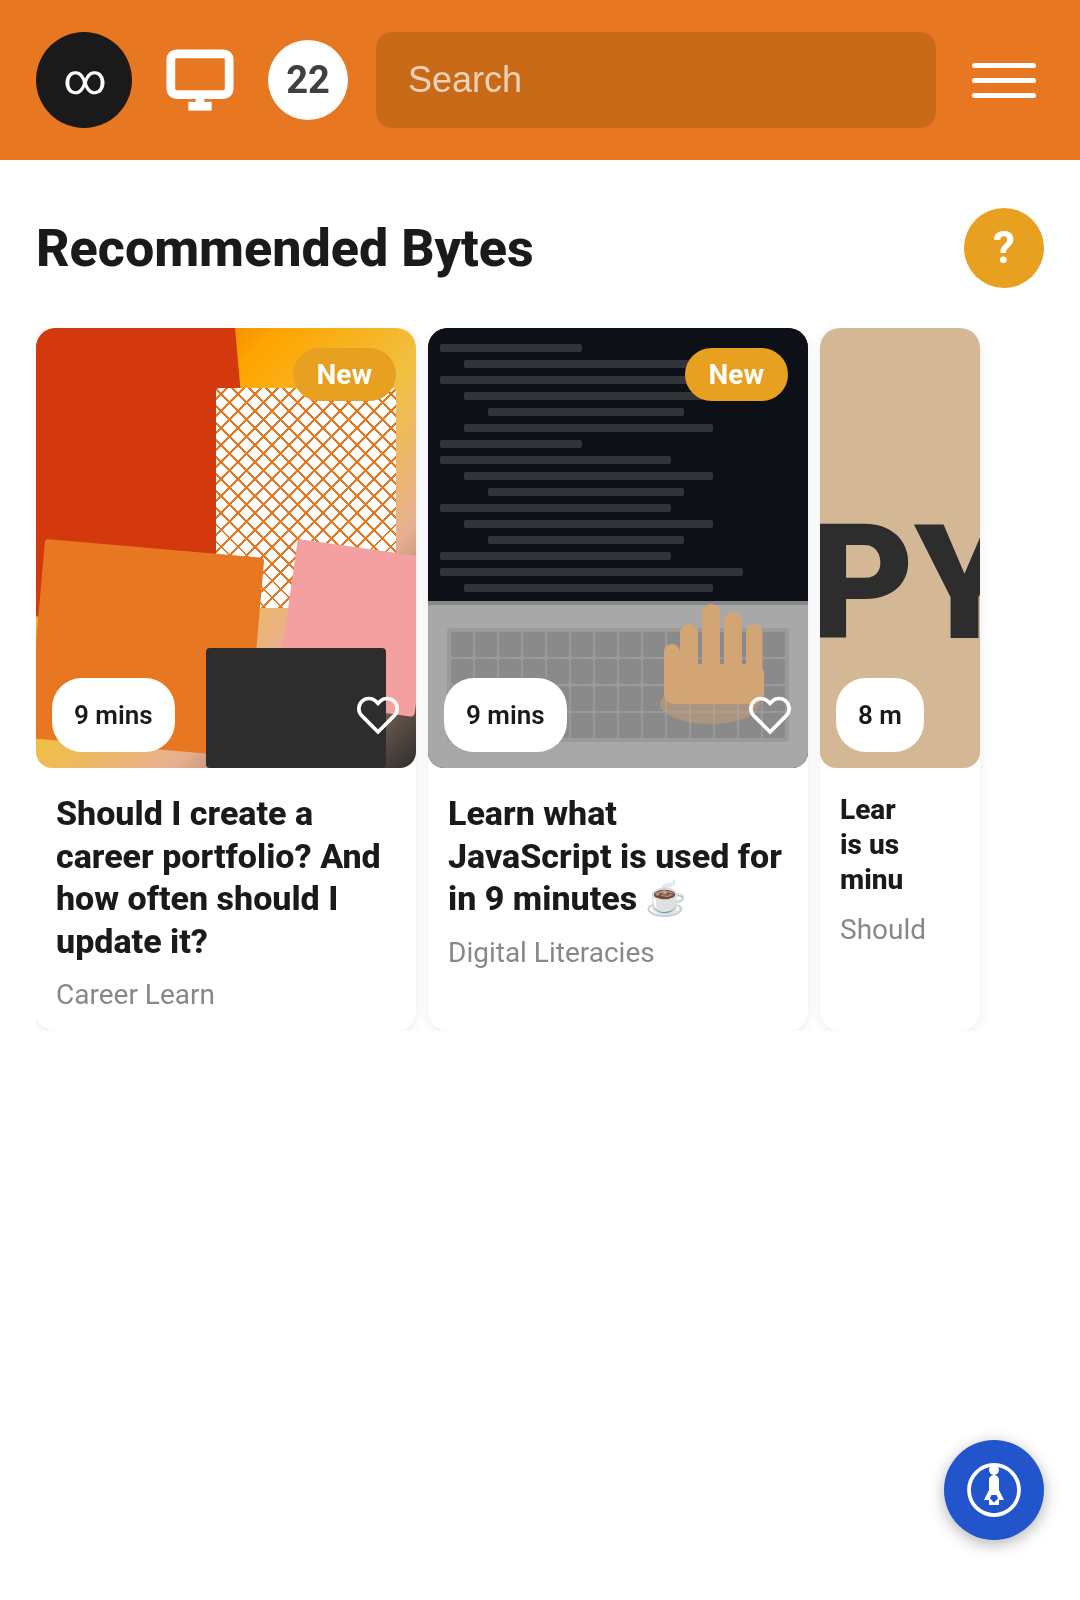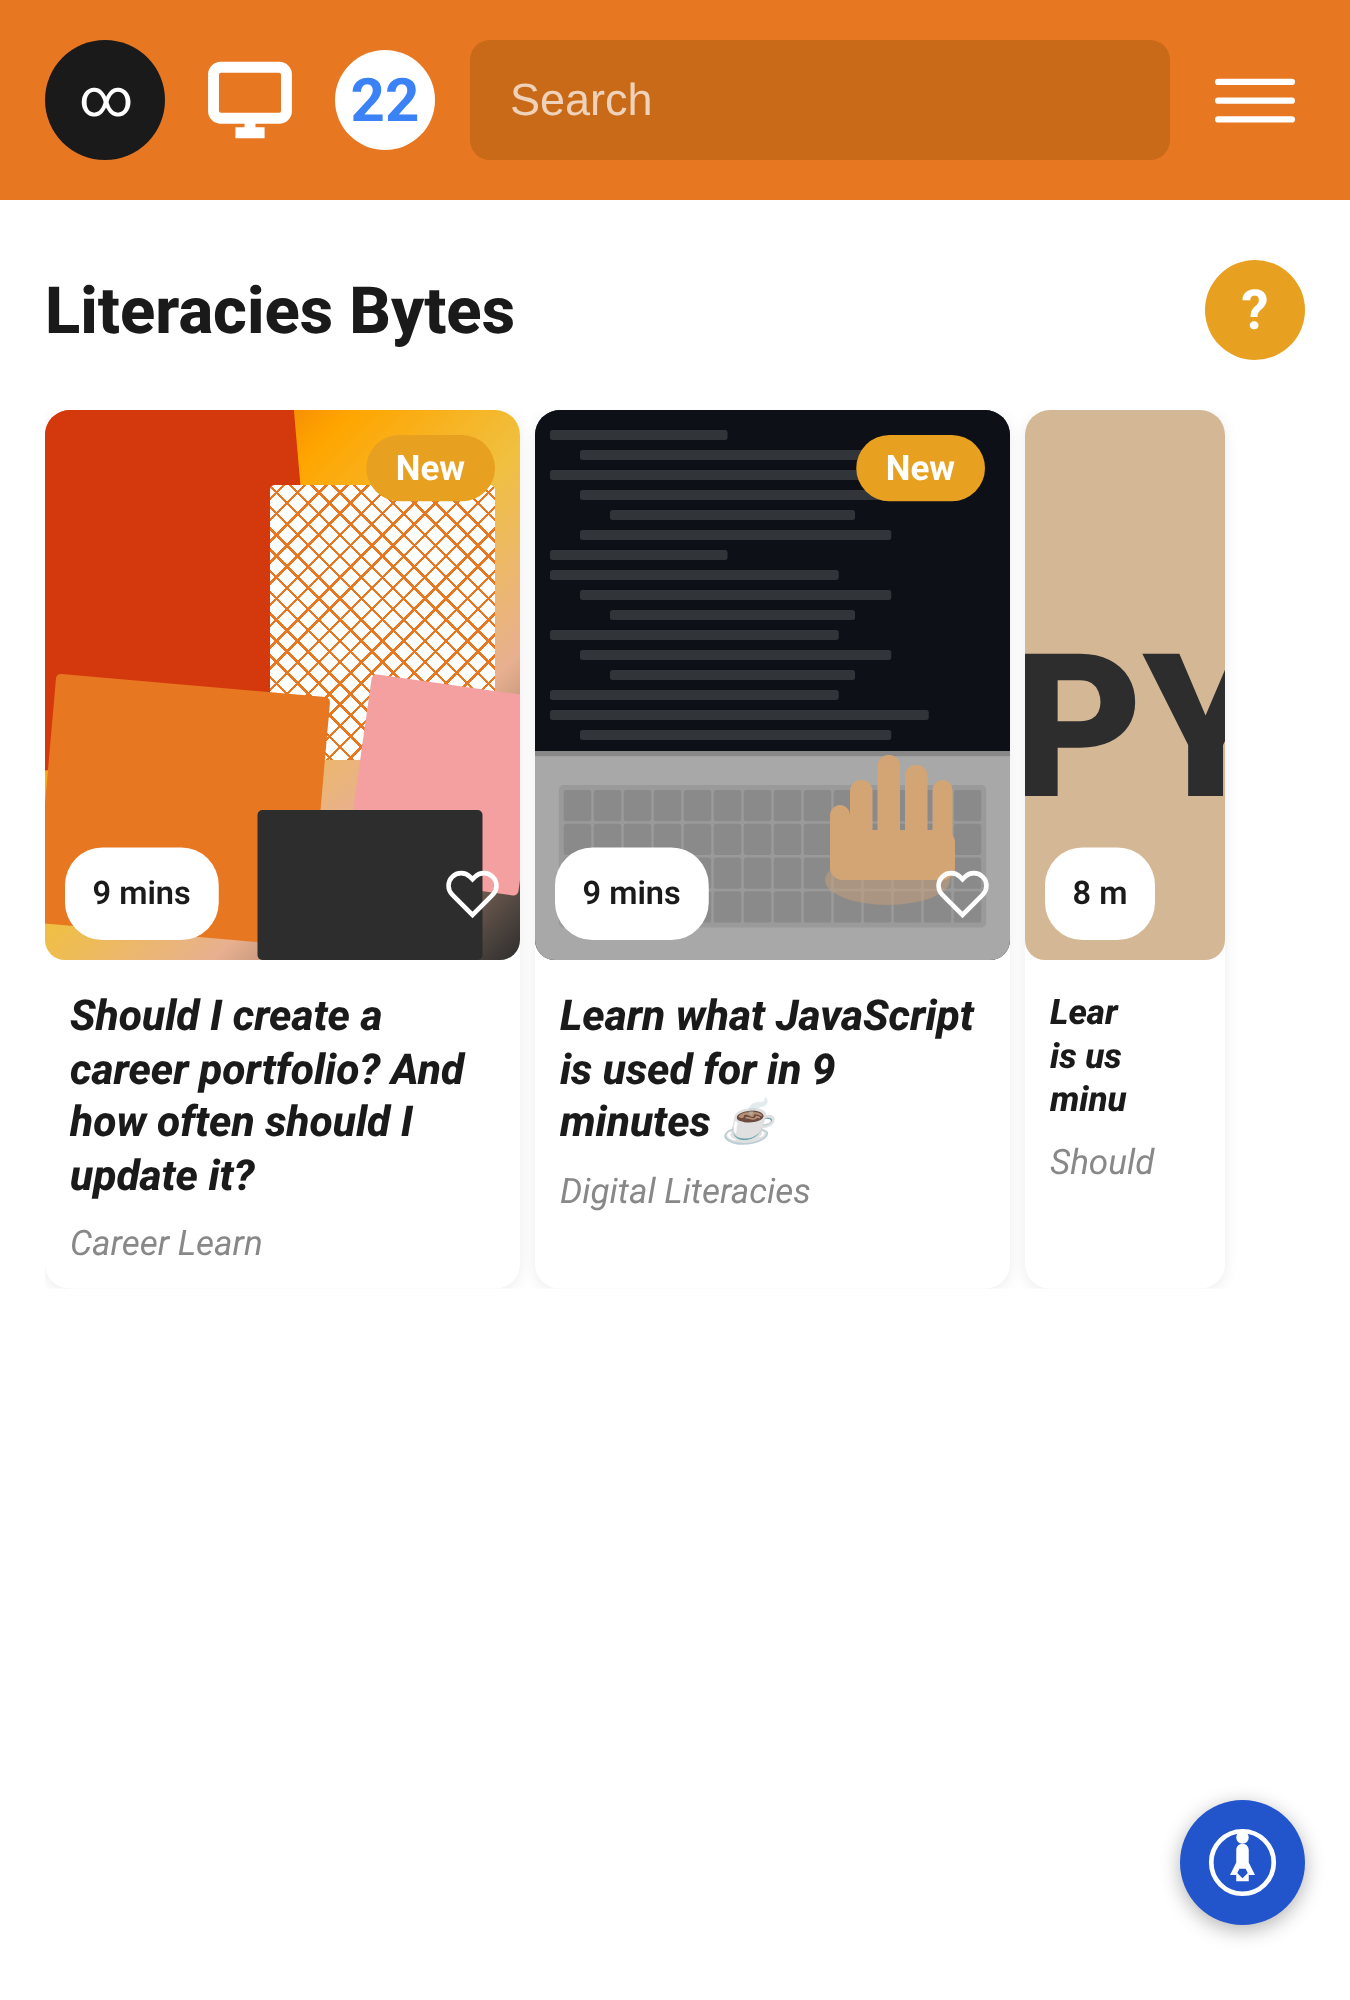--- a/index.html
+++ b/index.html
@@ -63,23 +63,23 @@
       height: 80px;
       background: white;
       border-radius: 50%;
       display: flex;
       align-items: center;
       justify-content: center;
       flex-shrink: 0;
     }
 
     .badge-number {
-      font-size: 48px;
+      font-size: 38px;
       font-weight: 700;
-      color: #3b82f6;
+      color: #404040;
     }
 
     .search-bar {
       flex: 1;
       height: 96px;
       background: #C96A18;
       border: none;
       border-radius: 16px;
       padding: 0 32px;
       font-size: 36px;
@@ -393,21 +393,20 @@
     }
 
     .heart-outline {
       width: 44px;
       height: 44px;
     }
 
     
     .card-body {
       padding: 24px 20px 20px;
-      font-style: italic;
     }
 
     .card-title {
       font-size: 34px;
       font-weight: 800;
       color: #1a1a1a;
       line-height: 1.25;
       margin-bottom: 16px;
     }
 
@@ -467,21 +466,21 @@
     <div class="hamburger-line"></div>
     <div class="hamburger-line"></div>
     <div class="hamburger-line"></div>
   </div>
 
 </header>
 
 <main class="main-content">
 
   <div class="section-header">
-    <h1 class="section-title">Literacies Bytes</h1>
+    <h1 class="section-title">Recommended Bytes</h1>
     <div class="help-button">
       <span class="help-question">?</span>
     </div>
   </div>
 
   <div class="cards-row">
 
     <div class="card">
       <div class="card-image-wrap">
         <div class="card-img-1">

